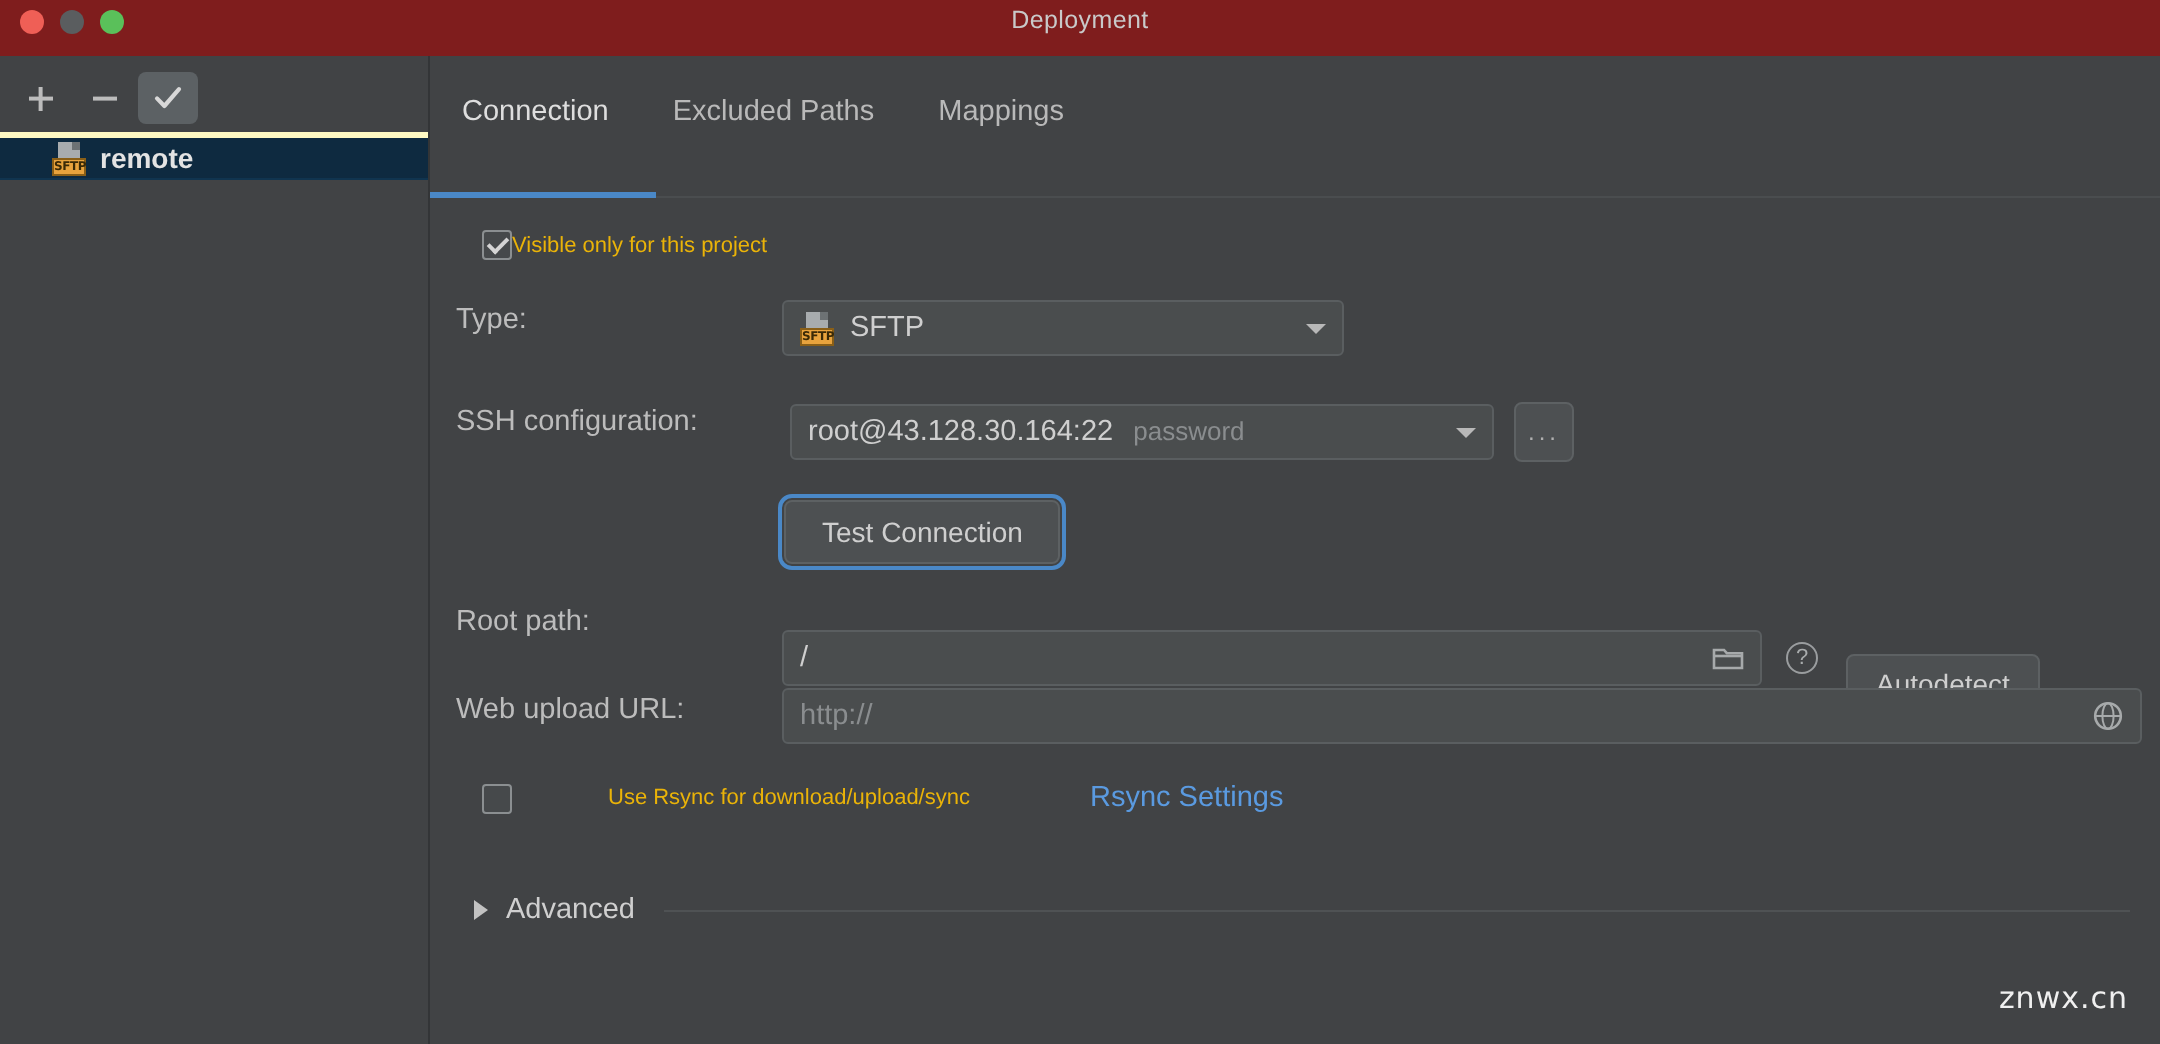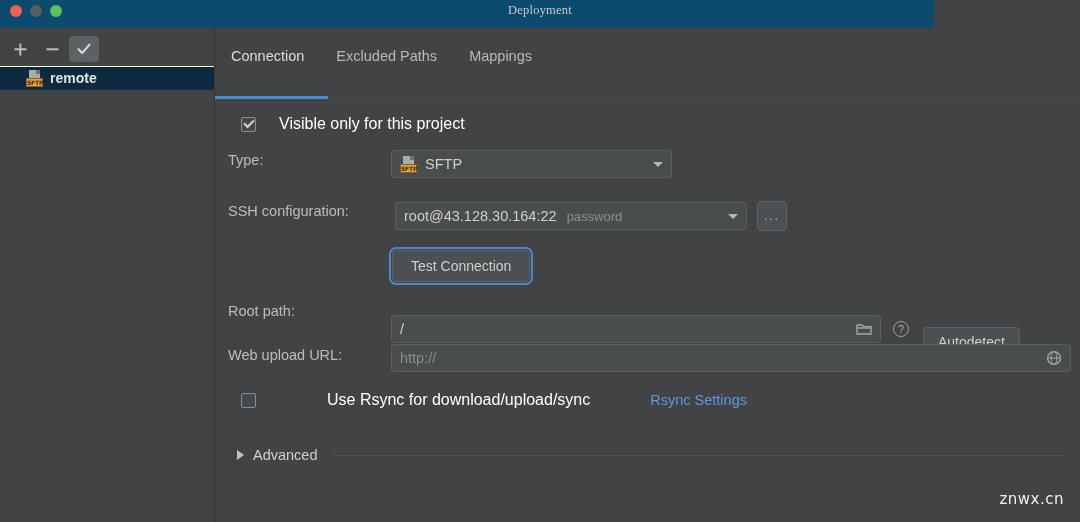--- a/index.html
+++ b/index.html
@@ -19,25 +19,24 @@
     position: relative;
     width: 1080px;
     height: 522px;
     background: #414345;
   }
 
   
   .titlebar {
     position: absolute;
     left: 0; top: 0;
-    width: 934px;
+    width: 1080px;
     height: 28px;
-    background: #0c4a6e;
+    background: #7f1d1d;
     border-bottom: 1px solid #35383a;
-    font-family: Liberation Serif, serif;
   }
   .traffic {
     position: absolute;
     left: 10px; top: 5px;
     display: flex;
     gap: 8px;
   }
   .light {
     width: 12px; height: 12px;
     border-radius: 50%;
@@ -96,21 +95,21 @@
     left: 0; top: 38px;
     width: 214px;
   }
   .side-row {
     height: 24px;
     display: flex;
     align-items: center;
     padding-left: 26px;
     box-sizing: border-box;
     background: #0e2a40;
-    border-top: 1px solid #fef9c3;
+    border-top: 3px solid #fef9c3;
     border-bottom: 1px solid #10344f;
   }
   .side-row-label {
     font-size: 14px;
     font-weight: bold;
     color: #e3e3e3;
     margin-left: 7px;
   }
 
   
@@ -216,23 +215,23 @@
     flex: 0 0 15px;
   }
   .checkbox.checked::after {
     content: "";
     width: 8px; height: 4px;
     border-left: 2px solid #d4d4d4;
     border-bottom: 2px solid #d4d4d4;
     transform: rotate(-45deg) translate(1px,-1px);
   }
   .cb-label {
-    font-size: 16px;
-    color: #ffffff;
-    margin-left: 23px;
+    font-size: 11px;
+    color: #eab308;
+    margin-left: 0;
     white-space: nowrap;
   }
 
   .field {
     background: #4a4d4e;
     border: 1px solid #5a5e60;
     border-radius: 3px;
     box-sizing: border-box;
     display: flex;
     align-items: center;

